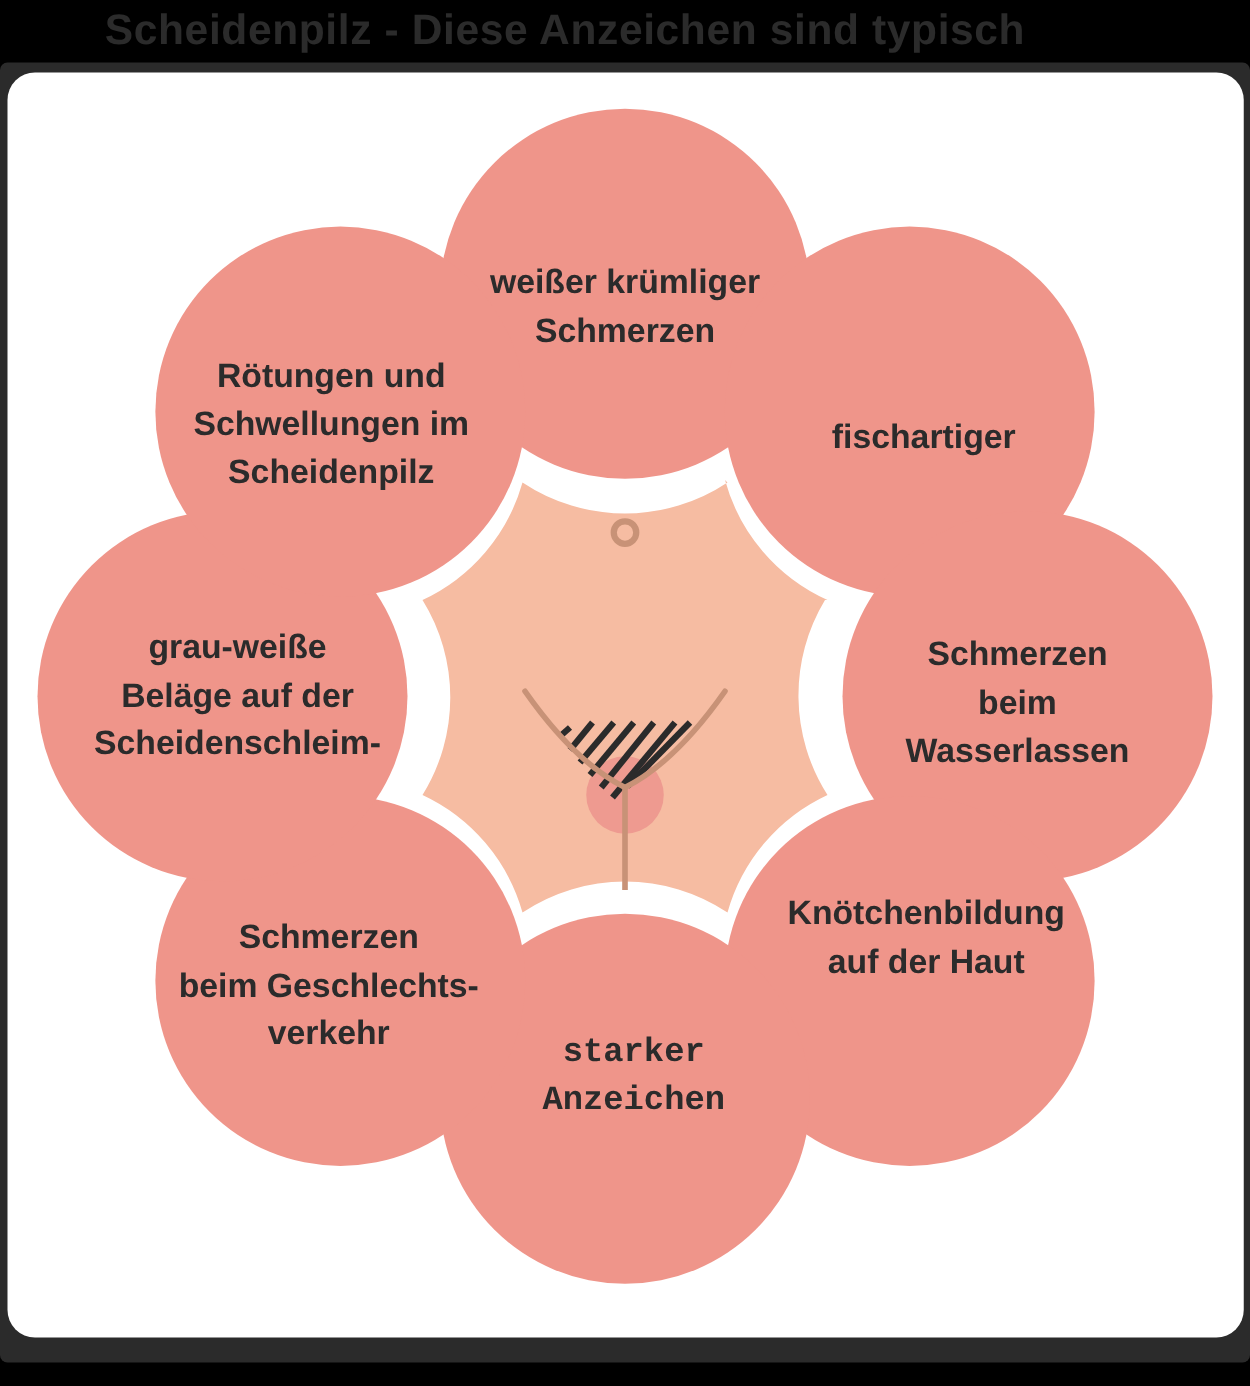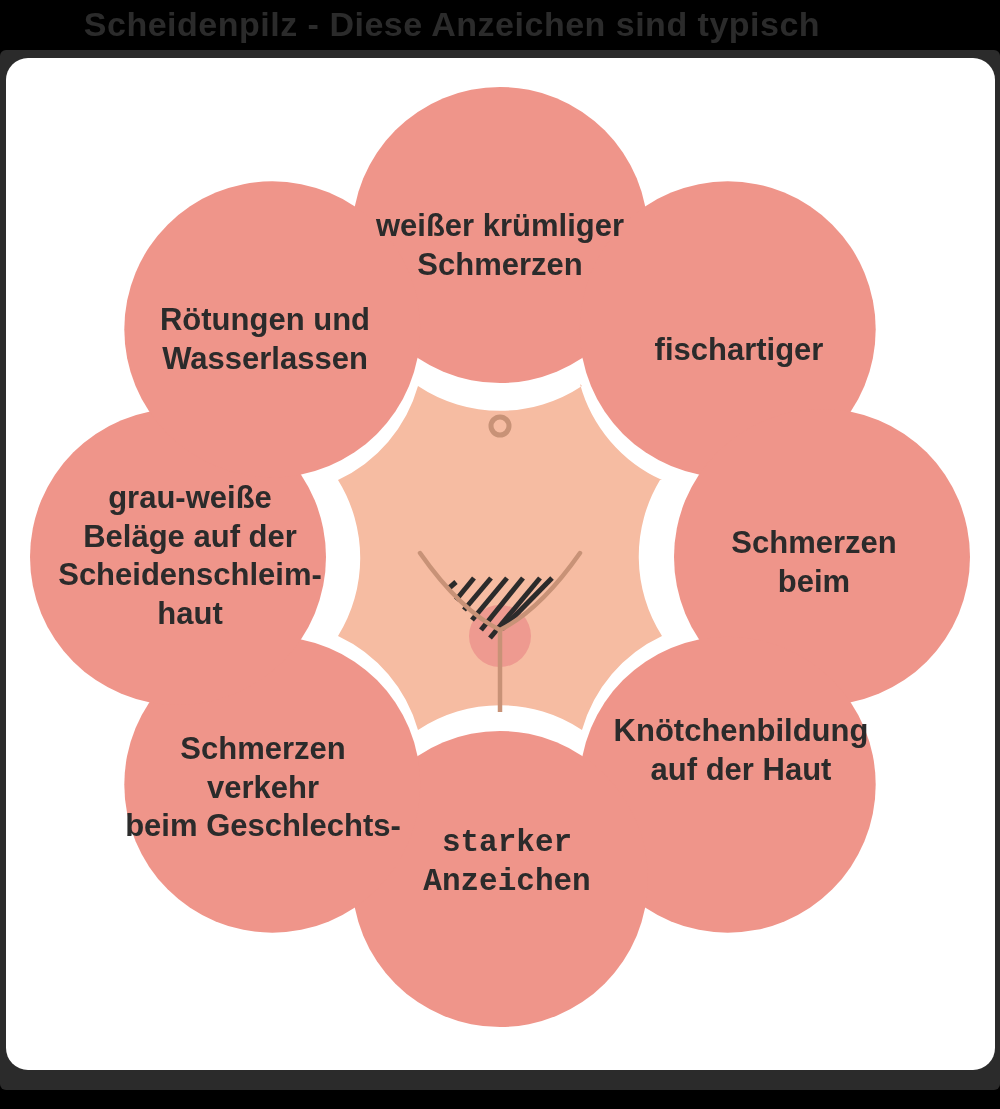--- a/index.html
+++ b/index.html
@@ -23,21 +23,21 @@
   }
   svg.flower {
     position: absolute; left: 0; top: 0;
   }
   .label {
     position: absolute;
     transform: translate(-50%, -50%);
     text-align: center;
     color: #2b2b2b;
     font-weight: bold;
-    font-size: 31px;
+    font-size: 27px;
     line-height: 38.5px;
     white-space: nowrap;
   }
   .label span { display: block; }
 </style>
 </head>
 <body>
 
 <div class="title">Scheidenpilz - Diese Anzeichen sind typisch</div>
 <div class="frame"></div>
@@ -96,36 +96,37 @@
 <div class="label" style="left:500px; top:245px;">
   <span>weißer krümliger</span>
   <span>Schmerzen</span>
 </div>
 <div class="label" style="left:739px; top:350px;">
   <span>fischartiger</span>
 </div>
 <div class="label" style="left:814px; top:562px;">
   <span>Schmerzen</span>
   <span>beim</span>
+  <span>Wasserlassen</span>
 </div>
 <div class="label" style="left:741px; top:750px;">
   <span>Knötchenbildung</span>
   <span>auf der Haut</span>
 </div>
 <div class="label" style="left:507px; top:862px;font-family:Liberation Mono, monospace;">
   <span>starker</span>
   <span>Anzeichen</span>
 </div>
 <div class="label" style="left:263px; top:788px;">
   <span>Schmerzen</span>
+  <span>beim Geschlechts-</span>
   <span>verkehr</span>
-  <span>beim Geschlechts-</span>
 </div>
 <div class="label" style="left:190px; top:556px;">
   <span>grau-weiße</span>
   <span>Beläge auf der</span>
   <span>Scheidenschleim-</span>
-  <span>haut</span>
 </div>
 <div class="label" style="left:265px; top:339px;">
   <span>Rötungen und</span>
-  <span>Wasserlassen</span>
+  <span>Schwellungen im</span>
+  <span>Scheidenpilz</span>
 </div>
 
 </body></html>

